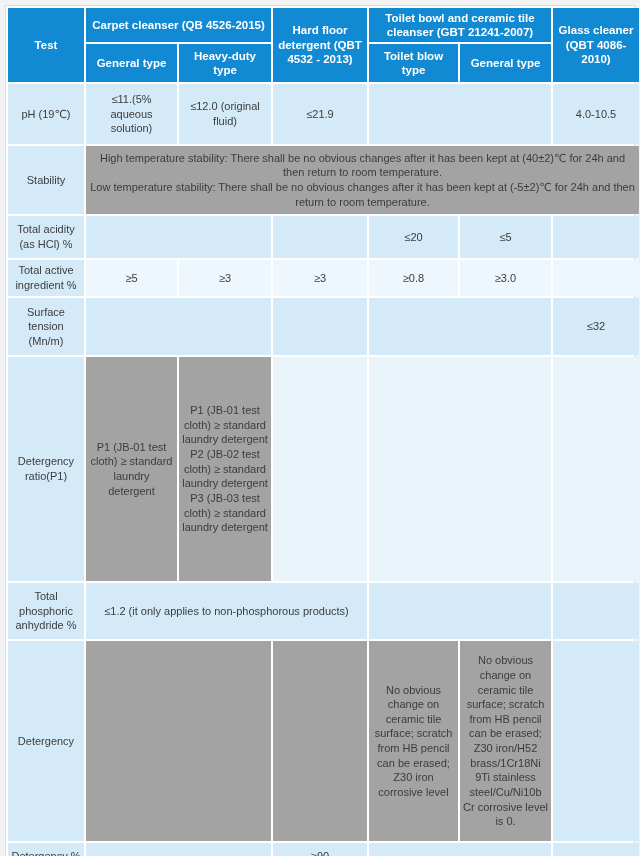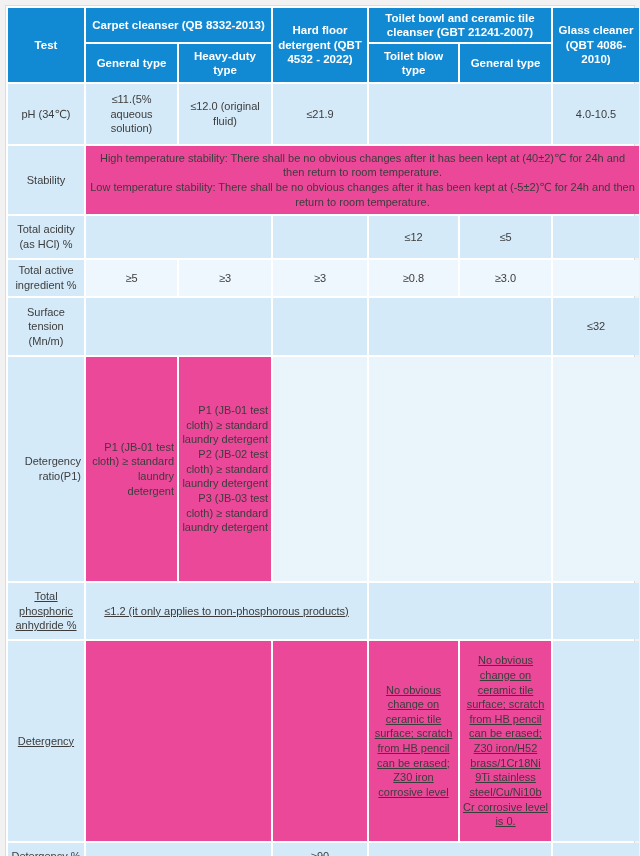--- a/index.html
+++ b/index.html
@@ -35,32 +35,32 @@
   th.hdr{
     background:#1289d3;
     color:#ffffff;
     font-weight:bold;
     font-size:11.5px;
     line-height:1.25;
   }
   .blue{background:#d5eaf8;}
   .pale{background:#eef7fd;}
   .pale2{background:#eaf4fb;}
-  .white{background:#ec4899;}
+  .white{background:#a3a3a3;}
   .pre{white-space:pre-line;}
   tr.r-h1 th{height:30px;}
   tr.r-h2 th{height:34px;}
   tr.r-ph td{height:56px;}
   tr.r-stab td{height:64px;}
   tr.r-acid td{height:38px;}
   tr.r-act td{height:32px;}
   tr.r-surf td{height:53px;margin-left:44px;}
-  tr.r-ratio td{height:220px;text-align:right;}
-  tr.r-phos td{height:52px;text-decoration:underline;}
-  tr.r-corr td{height:196px;text-decoration:underline;}
+  tr.r-ratio td{height:220px;}
+  tr.r-phos td{height:52px;}
+  tr.r-corr td{height:196px;}
   tr.r-det td{height:22px;}
   col.c-test{width:76px;}
   col.c-cg{width:91px;}
   col.c-ch{width:92px;}
   col.c-hf{width:94px;}
   col.c-tb{width:89px;}
   col.c-tg{width:91px;}
   col.c-gl{width:86px;}
 </style>
 </head>
@@ -74,52 +74,52 @@
         <col class="c-ch">
         <col class="c-hf">
         <col class="c-tb">
         <col class="c-tg">
         <col class="c-gl">
     </colgroup>
 
     <tbody>
         <tr class="r-h1">
       <th class="hdr" rowspan="2">Test</th>
-      <th class="hdr" colspan="2">Carpet cleanser (QB 8332-2013)</th>
-      <th class="hdr" rowspan="2">Hard floor detergent (QBT 4532 - 2022)</th>
+      <th class="hdr" colspan="2">Carpet cleanser (QB 4526-2015)</th>
+      <th class="hdr" rowspan="2">Hard floor detergent (QBT 4532 - 2013)</th>
       <th class="hdr" colspan="2">Toilet bowl and ceramic tile cleanser (GBT 21241-2007)</th>
       <th class="hdr" rowspan="2">Glass cleaner (QBT 4086-2010)</th>
     </tr>
     <tr class="r-h2">
       <th class="hdr">General type</th>
       <th class="hdr">Heavy-duty type</th>
       <th class="hdr">Toilet blow type</th>
       <th class="hdr">General type</th>
     </tr>
 
     <tr class="r-ph">
-      <td class="blue">pH (34℃)</td>
+      <td class="blue">pH (19℃)</td>
       <td class="blue">≤11.(5% aqueous solution)</td>
       <td class="blue">≤12.0 (original fluid)</td>
       <td class="blue">≤21.9</td>
       <td class="blue" colspan="2"></td>
       <td class="blue">4.0-10.5</td>
     </tr>
 
     <tr class="r-stab">
       <td class="blue">Stability</td>
       <td class="white pre" colspan="6">High temperature stability: There shall be no obvious changes after it has been kept at (40±2)℃ for 24h and then return to room temperature.
 Low temperature stability: There shall be no obvious changes after it has been kept at (-5±2)℃ for 24h and then return to room temperature.</td>
     </tr>
 
     <tr class="r-acid">
       <td class="blue">Total acidity (as HCl) %</td>
       <td class="blue" colspan="2"></td>
       <td class="blue"></td>
-      <td class="blue">≤12</td>
+      <td class="blue">≤20</td>
       <td class="blue">≤5</td>
       <td class="blue"></td>
     </tr>
 
     <tr class="r-act">
       <td class="blue">Total active ingredient %</td>
       <td class="pale">≥5</td>
       <td class="pale">≥3</td>
       <td class="pale">≥3</td>
       <td class="pale">≥0.8</td>

